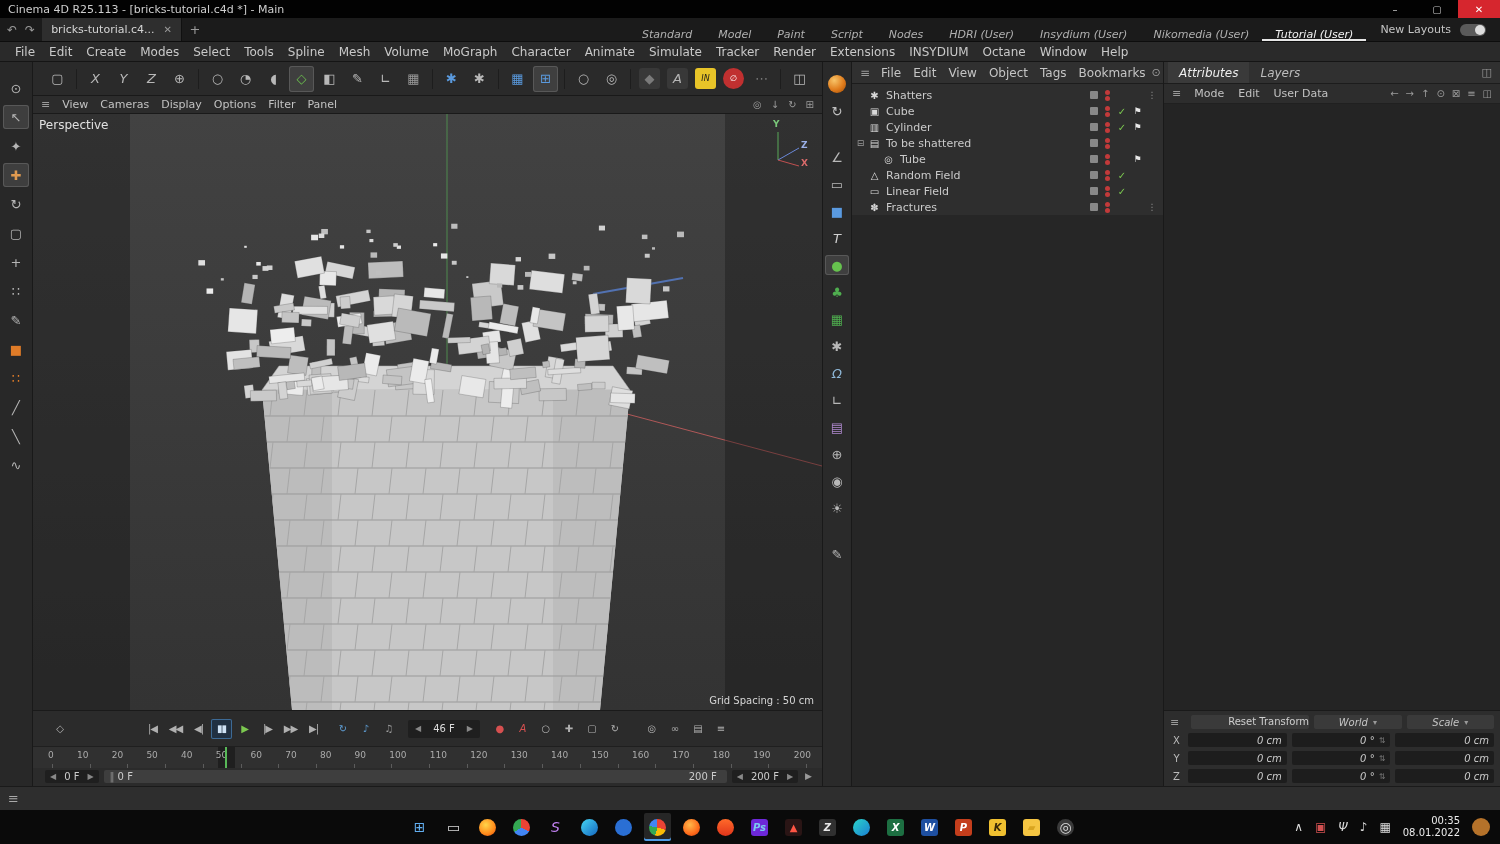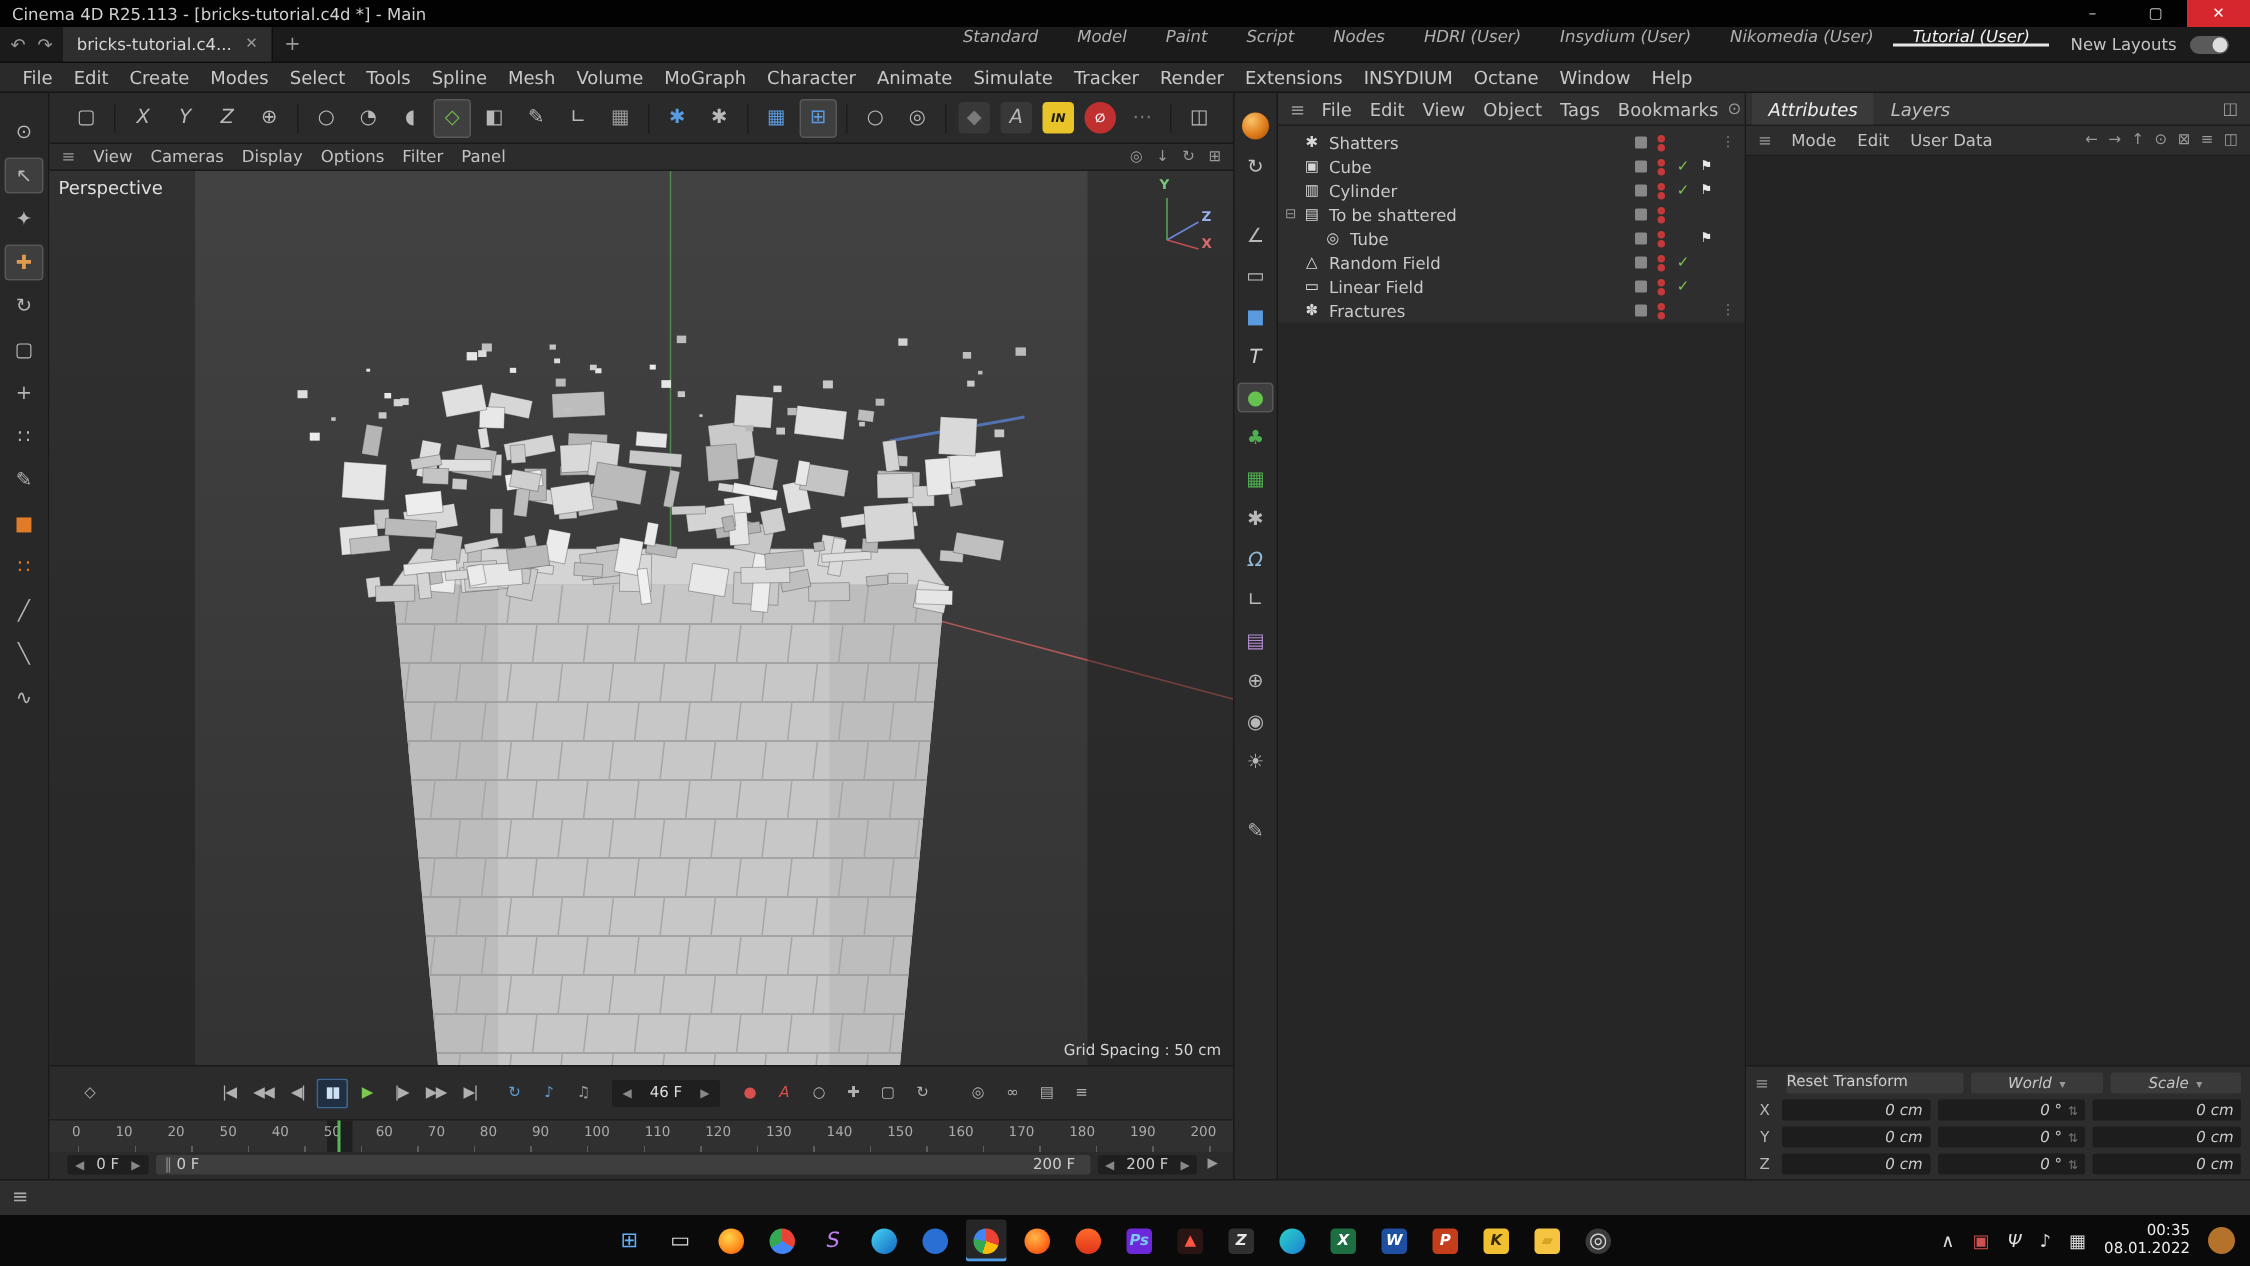--- a/index.html
+++ b/index.html
@@ -10,42 +10,42 @@
 .titlebar .title{padding-left:8px;white-space:nowrap}
 .win-controls{margin-left:auto;display:flex;height:100%}
 .win-btn{width:42px;display:flex;align-items:center;justify-content:center;font-size:10px;color:#c5c5c5}
 .win-btn.close{background:#d6262e;color:#fff}
 
 .tabbar{height:24px;background:#1b1b1b;display:flex;align-items:stretch;font-size:11px;color:#b5b5b5;border-bottom:1px solid #0d0d0d}
 .histbtns{display:flex;align-items:center;padding:0 7px;gap:8px;color:#9a9a9a;font-size:12px}
 .doc-tab{display:flex;align-items:center;background:#2e2e2e;padding:0 9px;gap:9px;color:#d5d5d5;border-right:1px solid #101010}
 .doc-close{color:#999;font-size:10px}
 .tab-add{width:26px;display:flex;align-items:center;justify-content:center;color:#999;font-size:13px}
-.layout-tabs{margin-left:auto;display:flex;align-items:flex-start}
+.layout-tabs{margin-left:auto;display:flex;align-items:flex-end}
 .layout-tab{display:flex;align-items:center;padding:0 13px;color:#b0b0b0}
 .layout-tab.active{color:#f2f2f2;box-shadow:inset 0 -2px 0 #e6e6e6}
 .newlayouts{display:flex;align-items:center;gap:9px;padding:0 14px;color:#c5c5c5}
 .toggle{width:26px;height:12px;border-radius:6px;background:#5a5a5a;position:relative}
 .toggle::after{content:"";position:absolute;right:1px;top:1px;width:10px;height:10px;border-radius:50%;background:#ddd}
 
 .menubar{height:20px;background:#2a2a2a;display:flex;align-items:center;font-size:12px;color:#c9c9c9;padding-left:8px;border-bottom:1px solid #151515}
 .menubar .mi{padding:0 7px}
 
 .workspace{display:flex;height:724px;background:#262626}
 .left-tools{width:33px;background:#282828;border-right:1px solid #191919;display:flex;flex-direction:column;align-items:center;padding-top:14px;gap:5px}
 .ltool{width:26px;height:24px;display:flex;align-items:center;justify-content:center;font-size:13px;color:#b5b5b5;border-radius:3px}
 .ltool.sel{background:#3e3e3e;box-shadow:inset 0 0 0 1px #585858}
 .center{width:789px;display:flex;flex-direction:column}
 
 .toolbar{height:34px;background:#2a2a2a;border-bottom:1px solid #191919;display:flex;align-items:center;gap:3px;padding-left:12px}
 .tool-item{min-width:25px;height:26px;display:flex;align-items:center;justify-content:center;border-radius:3px}
 .tool-item .tbi{font-size:13px;color:#b8b8b8;display:flex;align-items:center;justify-content:center;width:21px;height:21px;border-radius:3px}
 .tool-item.sel{background:#3f3f3f;box-shadow:inset 0 0 0 1px #585858}
 .tool-item.sep{min-width:1px;width:1px;height:20px;background:#1d1d1d;margin:0 3px}
-.tool-item.tile .tbi{font-size:8px;font-weight:bold}
+.tool-item.tile .tbi{font-size:8px;font-weight:normal}
 .tool-item.tiledark .tbi{background:#383838}
 .tool-item.circle .tbi{border-radius:50%}
 
 .vp-menu{height:18px;background:#2c2c2c;display:flex;align-items:center;font-size:11px;color:#c2c2c2;padding:0 8px;border-bottom:1px solid #1a1a1a}
 .vp-menu .hamb{margin-right:6px;color:#9a9a9a}
 .vp-menu .mi{padding:0 6px}
 .vp-icons{margin-left:auto;display:flex;gap:9px;color:#9b9b9b;font-size:10px}
 
 .canvas{height:596px;position:relative;background:linear-gradient(#424242,#333);overflow:hidden}
 .canvas svg.scene{position:absolute;left:0;top:0}
@@ -114,21 +114,21 @@
 .attr-tabs .panelic{margin-left:auto;display:flex;align-items:center;padding:0 8px;color:#9b9b9b;font-size:11px}
 .attr-sub{height:20px;display:flex;align-items:center;font-size:11px;color:#c2c2c2;padding:0 8px;background:#2d2d2d;border-bottom:1px solid #202020}
 .attr-sub .hamb{margin-right:6px;color:#9a9a9a}
 .attr-sub .mi{padding:0 7px}
 .attr-icons{margin-left:auto;display:flex;gap:7px;color:#9b9b9b;font-size:10px}
 .attr-main{flex:1;background:#242424}
 
 .coords{height:76px;background:#2d2d2d;border-top:1px solid #1a1a1a;padding:2px 6px}
 .coords-head{height:18px;display:flex;align-items:center;gap:5px;font-size:10px;color:#c5c5c5}
 .coords-head .hamb{width:16px;color:#9a9a9a;font-size:11px}
-.chead-btn{flex:1.35;text-align:left;background:#3a3a3a;border-radius:2px;height:14px;line-height:14px;color:#cfcfcf}
+.chead-btn{flex:1.35;text-align:right;background:#3a3a3a;border-radius:2px;height:14px;line-height:14px;color:#cfcfcf}
 .chead-dd{flex:1;display:flex;align-items:center;justify-content:center;gap:5px;background:#3a3a3a;border-radius:2px;height:14px}
 .chead-dd .caret{color:#999;font-size:8px}
 .crow{height:18px;display:flex;align-items:center;gap:5px;font-size:10px}
 .axl{width:13px;color:#bbb;text-align:center}
 .cfield{flex:1;background:#1d1d1d;border-radius:2px;height:14px;display:flex;align-items:center;justify-content:flex-end;padding-right:5px;color:#ccc;gap:4px}
 .cfield .spn{color:#777;font-size:8px}
 
 .statusbar{height:24px;background:#2e2e2e;border-top:1px solid #1a1a1a;display:flex;align-items:center;padding-left:8px;color:#aaa;font-size:13px}
 
 .taskbar{height:34px;background:#0a0a0a;display:flex;align-items:center}

